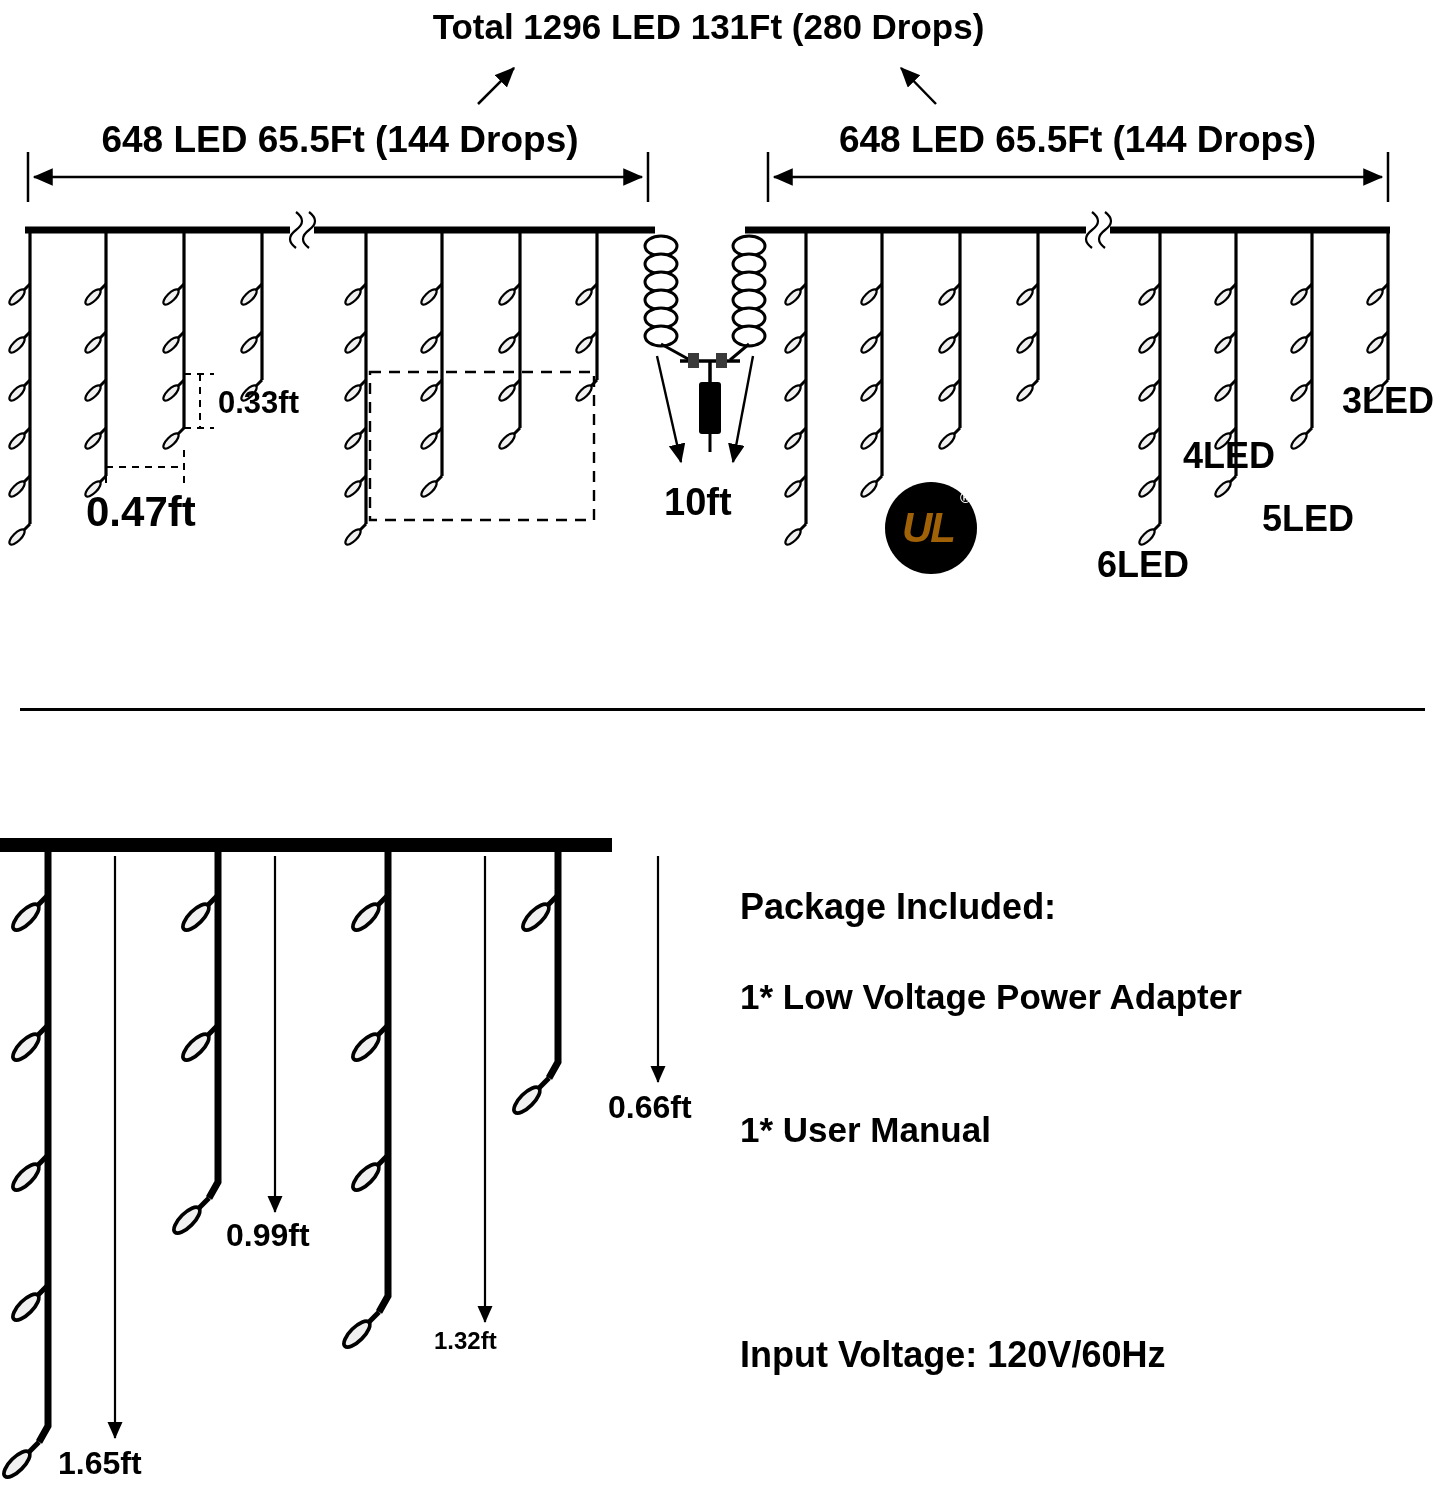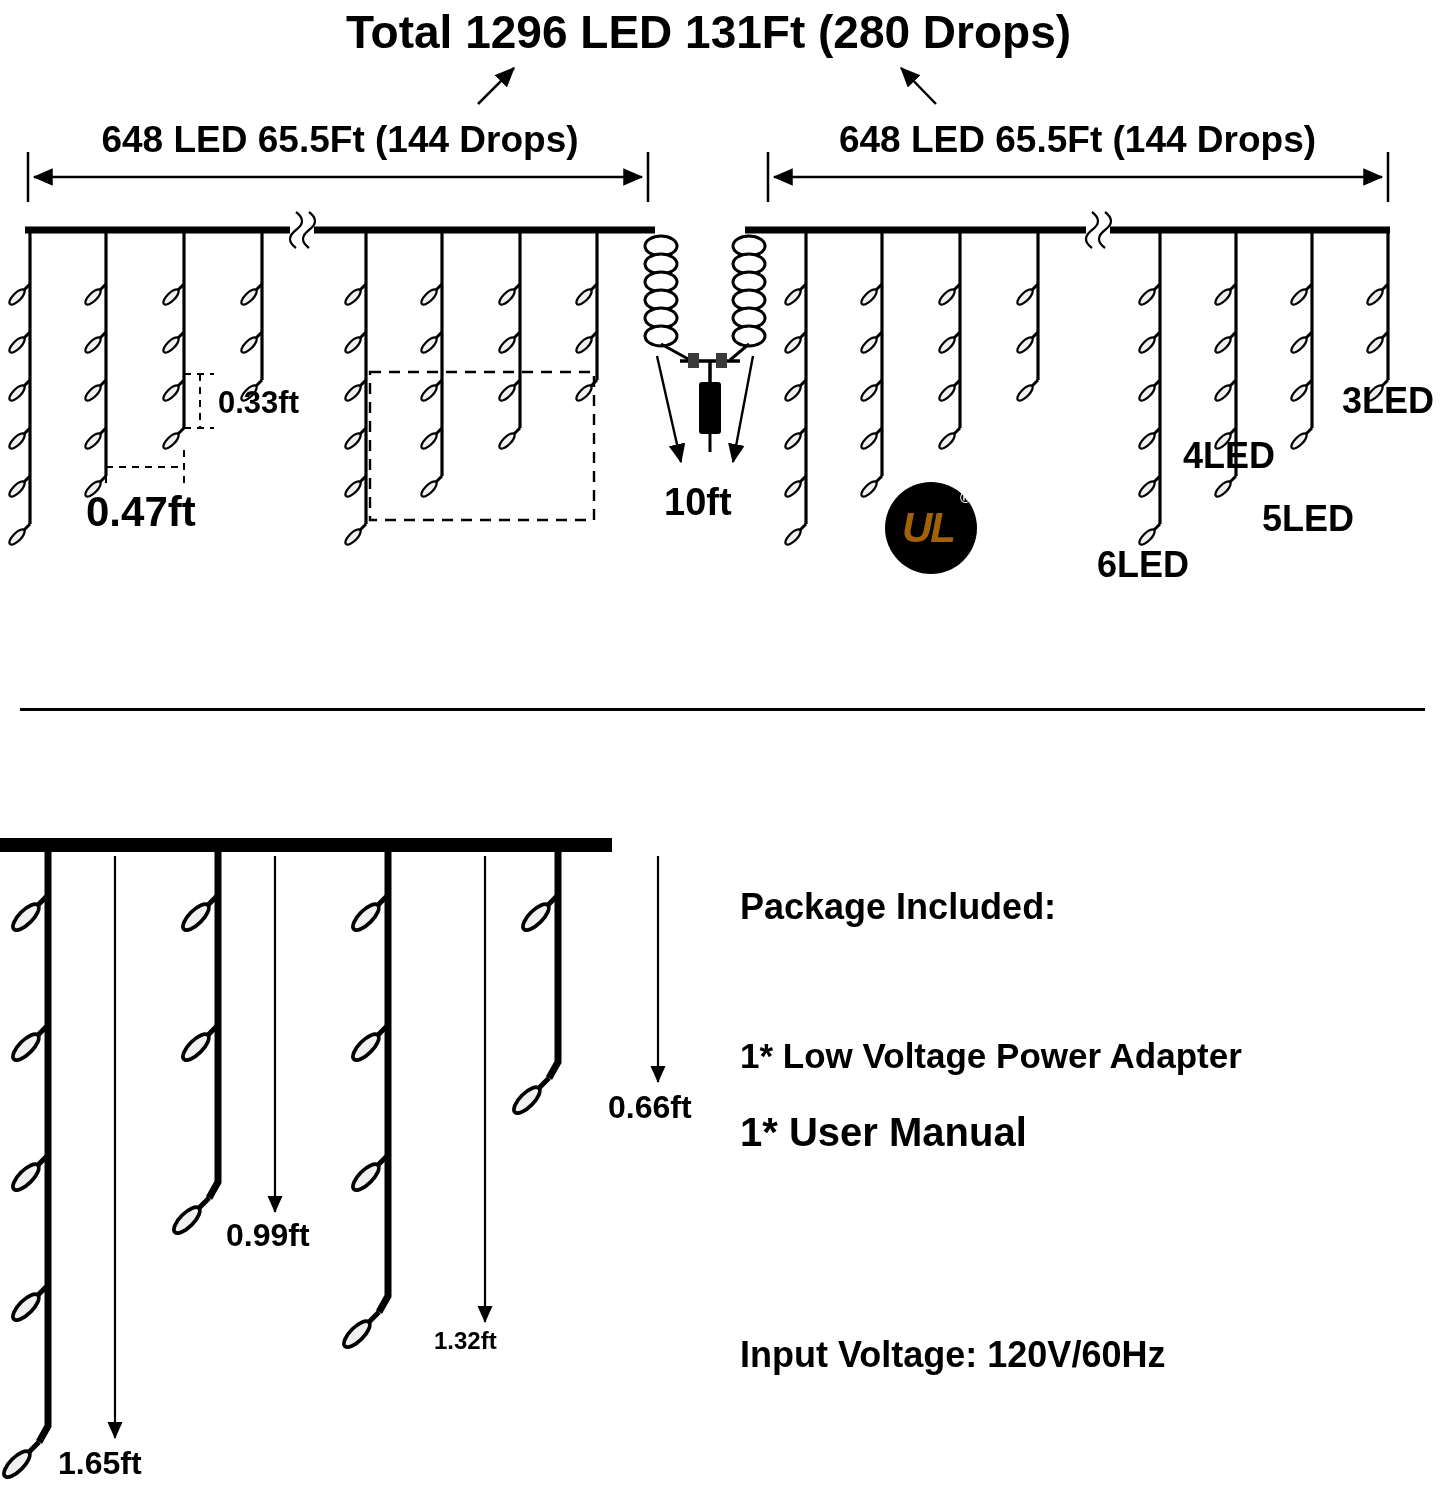--- a/index.html
+++ b/index.html
@@ -270,21 +270,21 @@
         <line x1="485" y1="856" x2="485" y2="1322" stroke="#000000" stroke-width="2.2" marker-end="url(#ah)"></line>
         <line x1="658" y1="856" x2="658" y2="1082" stroke="#000000" stroke-width="2.2" marker-end="url(#ah)"></line>
       </g>
   <defs>
         <marker id="ah" markerWidth="9" markerHeight="8" refX="7.5" refY="3.5" orient="auto" markerUnits="strokeWidth">
           <path d="M0,0 L8,3.5 L0,7 Z" fill="#000000"></path>
         </marker>
       </defs>
     </svg>
 
-  <div class="t" style="left:0;top:8px;width:1417px;text-align:center;font-size:46px">Total 1296 LED 131Ft (280 Drops)</div>
+  <div class="t" style="left:0;top:8px;width:1417px;text-align:center;font-size:35px">Total 1296 LED 131Ft (280 Drops)</div>
 
   <div class="t" style="left:30px;top:120px;width:620px;text-align:center;font-size:37px">648 LED 65.5Ft (144 Drops)</div>
   <div class="t" style="left:765px;top:120px;width:625px;text-align:center;font-size:37px">648 LED 65.5Ft (144 Drops)</div>
 
   <div class="t" style="left:218px;top:386px;font-size:31px">0.33ft</div>
   <div class="t" style="left:86px;top:489px;font-size:42px">0.47ft</div>
   <div class="t" style="left:664px;top:482px;width:92px;text-align:left;font-size:38px">10ft</div>
 
   <div class="ul">
     <span class="mark">UL</span>
@@ -297,17 +297,17 @@
   <div class="t" style="left:1342px;top:382px;font-size:36px">3LED</div>
 
   <div class="divider"></div>
 
   <div class="t" style="left:608px;top:1090px;font-size:32px">0.66ft</div>
   <div class="t" style="left:226px;top:1218px;font-size:32px">0.99ft</div>
   <div class="t" style="left:434px;top:1328px;font-size:24px">1.32ft</div>
   <div class="t" style="left:58px;top:1446px;font-size:32px">1.65ft</div>
 
   <div class="t" style="left:740px;top:888px;font-size:36px">Package Included:</div>
-  <div class="t" style="left:740px;top:1037px;font-size:35px">1* Low Voltage Power Adapter</div>
-  <div class="t" style="left:740px;top:1111px;font-size:40px">1* User Manual</div>
+  <div class="t" style="left:740px;top:978px;font-size:35px">1* Low Voltage Power Adapter</div>
+  <div class="t" style="left:740px;top:1111px;font-size:35px">1* User Manual</div>
 
   <div class="t" style="left:740px;top:1336px;font-size:36px">Input Voltage: 120V/60Hz</div>
 </div>
 
 </body></html>

